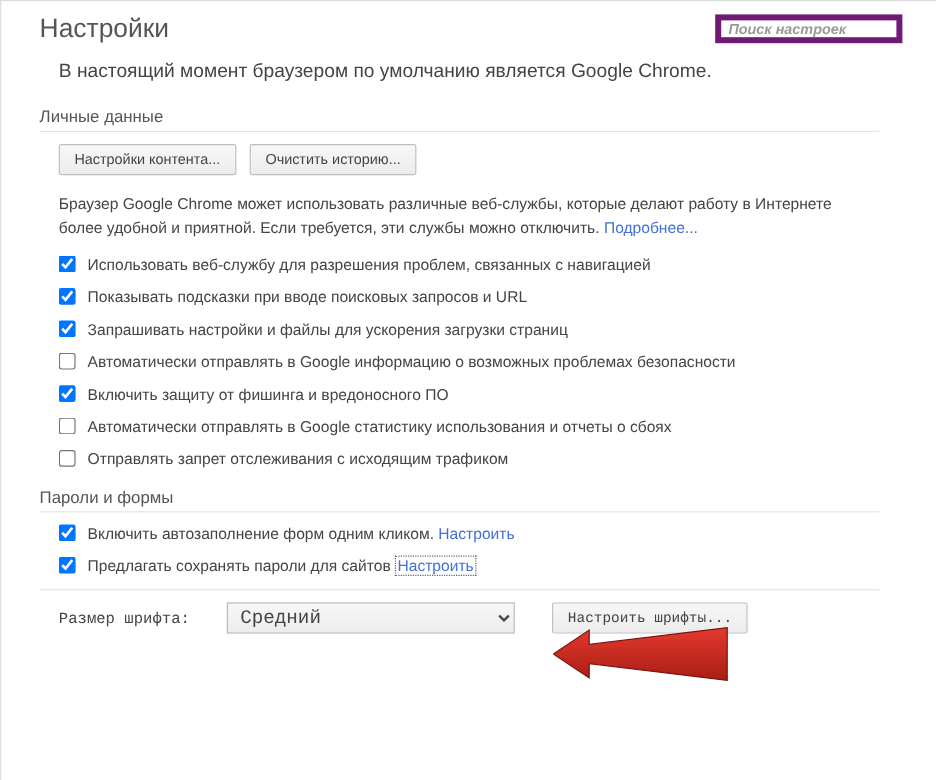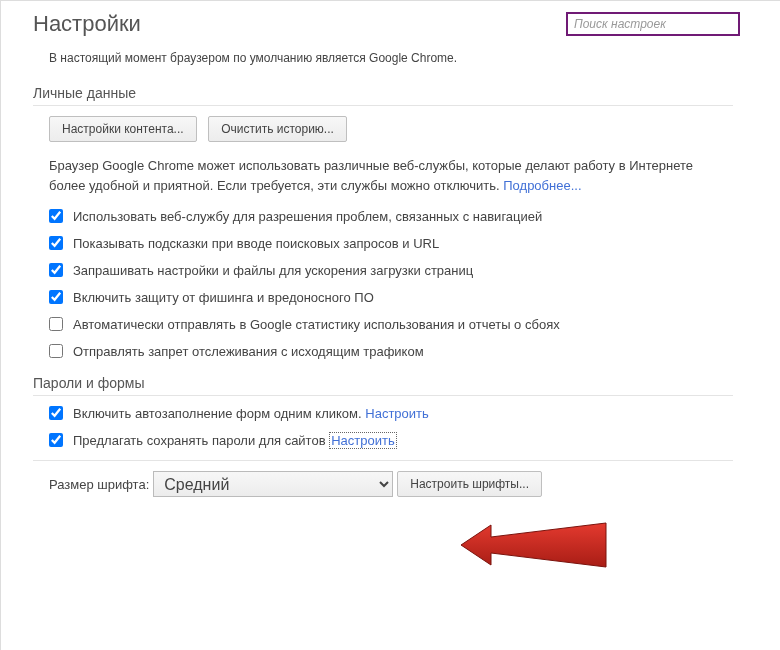--- a/index.html
+++ b/index.html
@@ -9,53 +9,54 @@
     font-size: 13px;
     color: #444;
     background: #fff;
     width: 780px;
     height: 650px;
     overflow: hidden;
     border-top: 1px solid #ddd;
     border-left: 1px solid #ddd;
   }
   .page {
-    padding: 10px 40px 0 32px;
+    padding: 10px 28px 0 32px;
     position: relative;
   }
   .header-row {
     display: flex;
     justify-content: space-between;
     align-items: center;
     margin-bottom: 14px;
   }
   h1 {
     font-size: 22px;
     font-weight: 400;
     color: #555;
     margin: 0;
   }
   .search-box {
-    border: 2px solid #701a75;
+    border: 5px solid #701a75;
     height: 24px;
-    width: 174px;
+    width: 156px;
     padding: 2px 6px;
     font-size: 12px;
     color: #999;
     font-style: italic;
     font-family: inherit;
+    font-weight: bold;
   }
   .search-box::placeholder {
     color: #999;
     font-style: italic;
   }
   .subline {
     margin: 0 0 20px 16px;
     color: #444;
-    font-size: 12px;
+    font-size: 16px;
   }
   h2 {
     font-size: 14px;
     font-weight: 400;
     color: #555;
     margin: 16px 0 4px 0;
   }
   .divider {
     border-top: 1px solid #e4e4e4;
     margin: 2px 0 10px 0;
@@ -102,21 +103,22 @@
     height: 14px;
   }
   .check-row span {
     color: #444;
   }
   .row-gap { margin-top: 10px; }
   .font-row {
     margin-left: 16px;
     display: flex;
     align-items: center;
-    gap: 4px;
+    gap: 31px;
+    font-family: Liberation Mono, monospace;
   }
   select.font-select {
     border: 1px solid #bbb;
     background: linear-gradient(#f7f7f7,#ececec);
     height: 26px;
     font-size: 16px;
     font-family: inherit;
     color: #444;
     padding: 2px 6px;
     min-width: 240px;
@@ -163,20 +165,24 @@
         <input type="checkbox" checked="" style="">
         <span>Использовать веб-службу для разрешения проблем, связанных с навигацией</span>
       </div>
       <div class="check-row">
         <input type="checkbox" checked="" style="">
         <span>Показывать подсказки при вводе поисковых запросов и URL</span>
       </div>
       <div class="check-row">
         <input type="checkbox" checked="" style="">
         <span>Запрашивать настройки и файлы для ускорения загрузки страниц</span>
+      </div>
+      <div class="check-row">
+        <input type="checkbox" style="">
+        <span>Автоматически отправлять в Google информацию о возможных проблемах безопасности</span>
       </div>
       <div class="check-row">
         <input type="checkbox" checked="" style="">
         <span>Включить защиту от фишинга и вредоносного ПО</span>
       </div>
       <div class="check-row">
         <input type="checkbox" style="">
         <span>Автоматически отправлять в Google статистику использования и отчеты о сбоях</span>
       </div>
       <div class="check-row">

